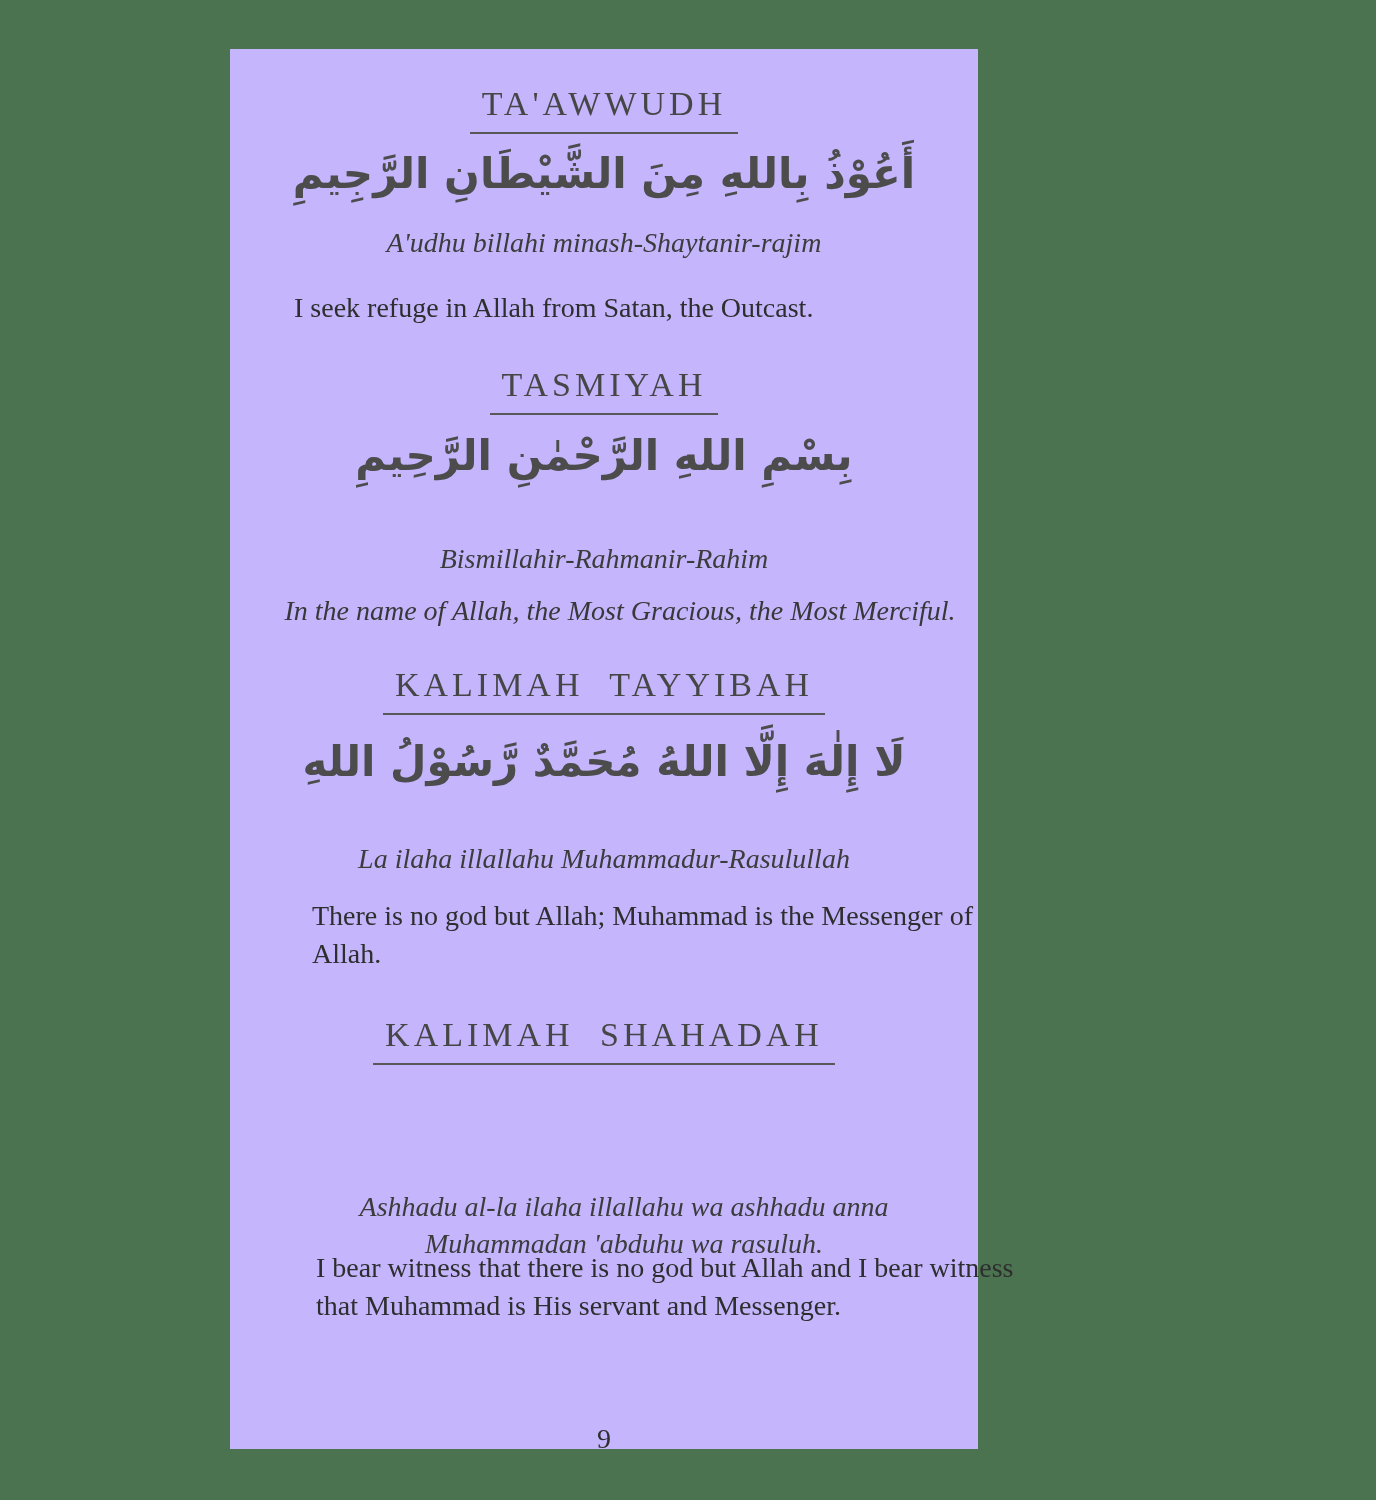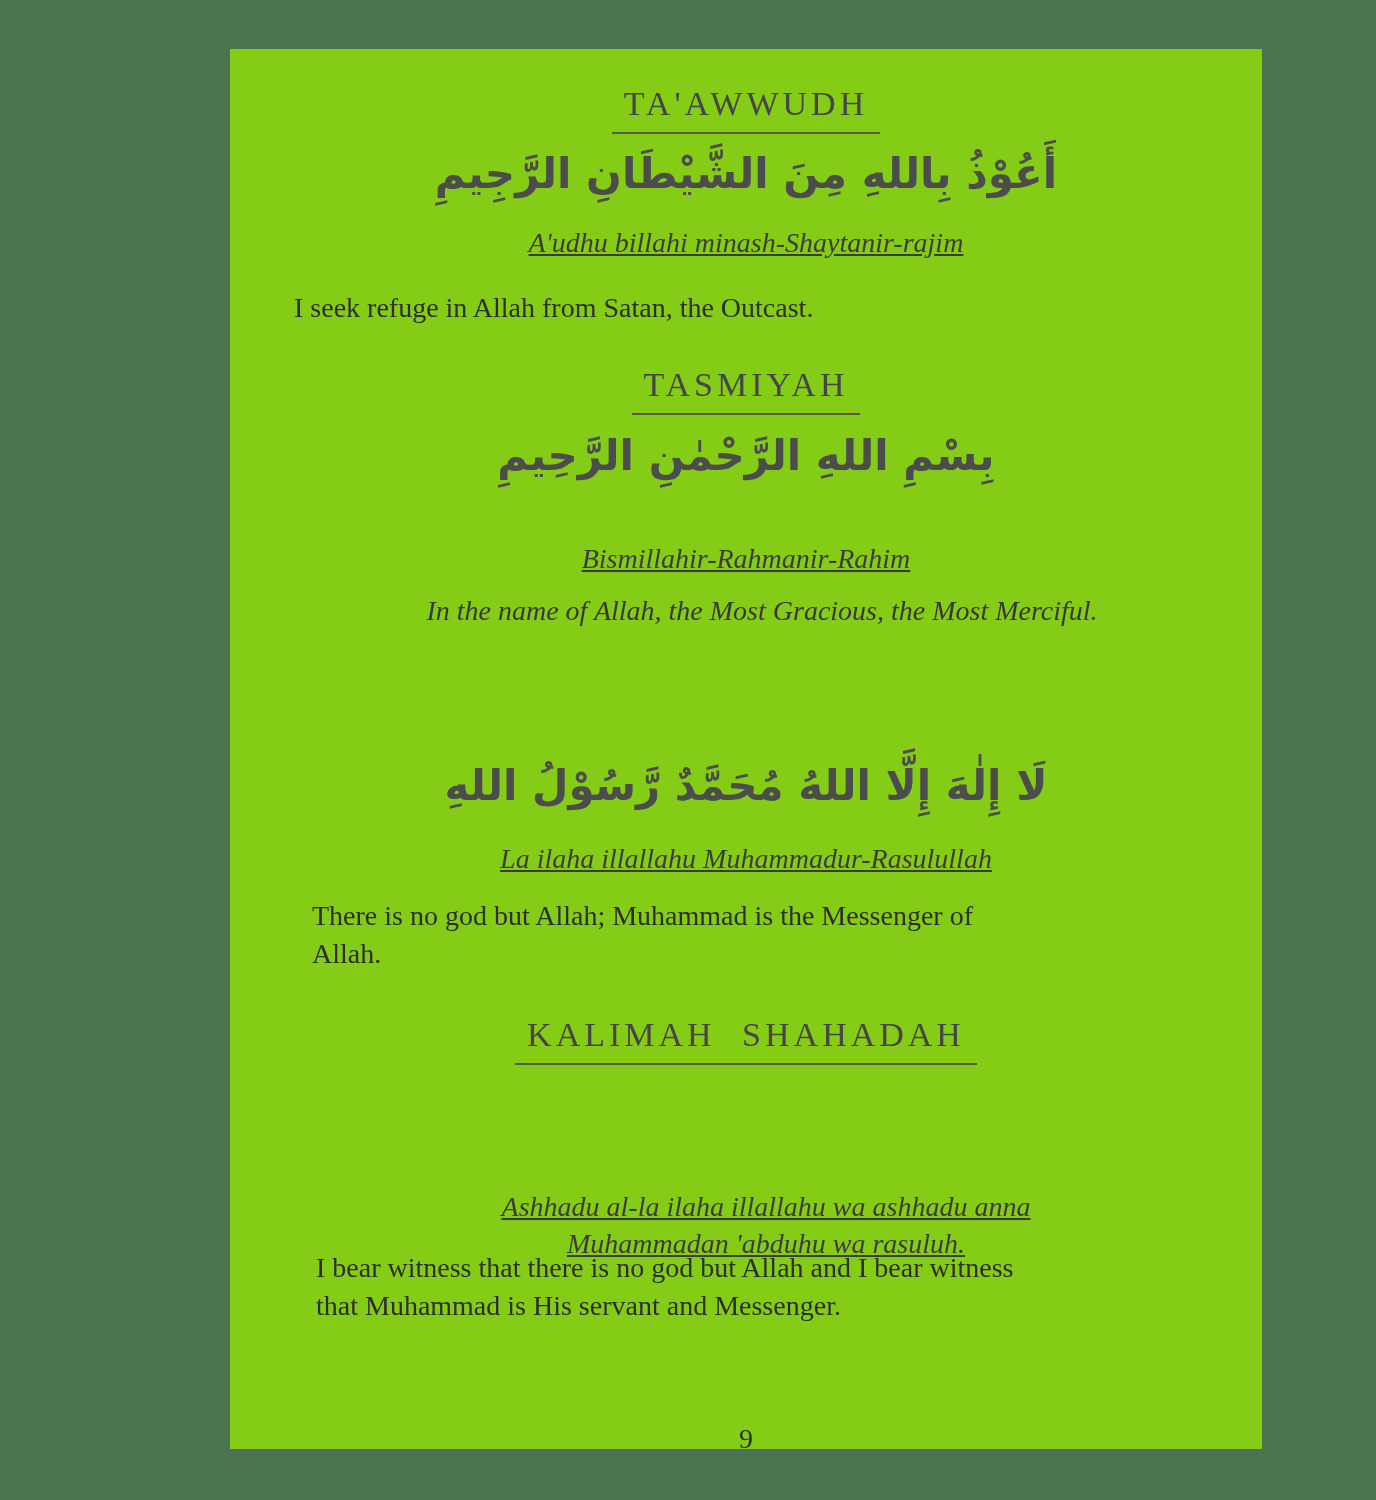--- a/index.html
+++ b/index.html
@@ -11,23 +11,23 @@
   }
   body {
     background: #4b7350;
     position: relative;
     font-family: "Liberation Serif", serif;
   }
   .page {
     position: absolute;
     left: 230px;
     top: 49px;
-    width: 1032px;
+    width: 748px;
     height: 1400px;
-    background: #84cc16;
+    background: #c4b5fd;
   }
   .heading {
     position: absolute;
     left: 0; right: 0;
     text-align: center;
     font-size: 34px;
     letter-spacing: 4px;
     word-spacing: 14px;
     color: #464646;
     white-space: nowrap;
@@ -50,21 +50,20 @@
   .ar-42 { font-size: 42px; text-align: center; }
   .ar-36 { font-size: 37px; }
   .translit {
     position: absolute;
     left: 0; right: 0;
     text-align: center;
     font-style: italic;
     font-size: 28px;
     line-height: 1.32;
     color: #3c3c3c;
-    text-decoration: underline;
   }
   .english {
     position: absolute;
     font-size: 28px;
     line-height: 1.36;
     color: #2e2e2e;
     white-space: nowrap;
   }
   .english.center-italic {
     left: 0; right: 0;
@@ -101,21 +100,24 @@
     <span class="u">TASMIYAH</span>
   </div>
   <div class="arabic ar-42" style="top:382px;" dir="rtl">بِسْمِ اللهِ الرَّحْمٰنِ الرَّحِيمِ</div>
   <div class="translit" style="top:492px;">
     <span>Bismillahir-Rahmanir-Rahim</span>
   </div>
   <div class="english center-italic" style="top:543px;padding-left:32px;">
     <span>In the name of Allah, the Most Gracious, the Most Merciful.</span>
   </div>
 
-  <div class="arabic ar-42" style="top:712px;" dir="rtl">لَا إِلٰهَ إِلَّا اللهُ مُحَمَّدٌ رَّسُوْلُ اللهِ</div>
+  <div class="heading" style="top:617px;">
+    <span class="u">KALIMAH TAYYIBAH</span>
+  </div>
+  <div class="arabic ar-42" style="top:688px;" dir="rtl">لَا إِلٰهَ إِلَّا اللهُ مُحَمَّدٌ رَّسُوْلُ اللهِ</div>
   <div class="translit" style="top:792px;">
     <span>La ilaha illallahu Muhammadur-Rasulullah</span>
   </div>
   <div class="english" style="top:848px; left:82px;">
     <span>There is no god but Allah; Muhammad is the Messenger of</span><br>
     <span>Allah.</span>
   </div>
 
   <div class="heading" style="top:967px;">
     <span class="u">KALIMAH SHAHADAH</span>

